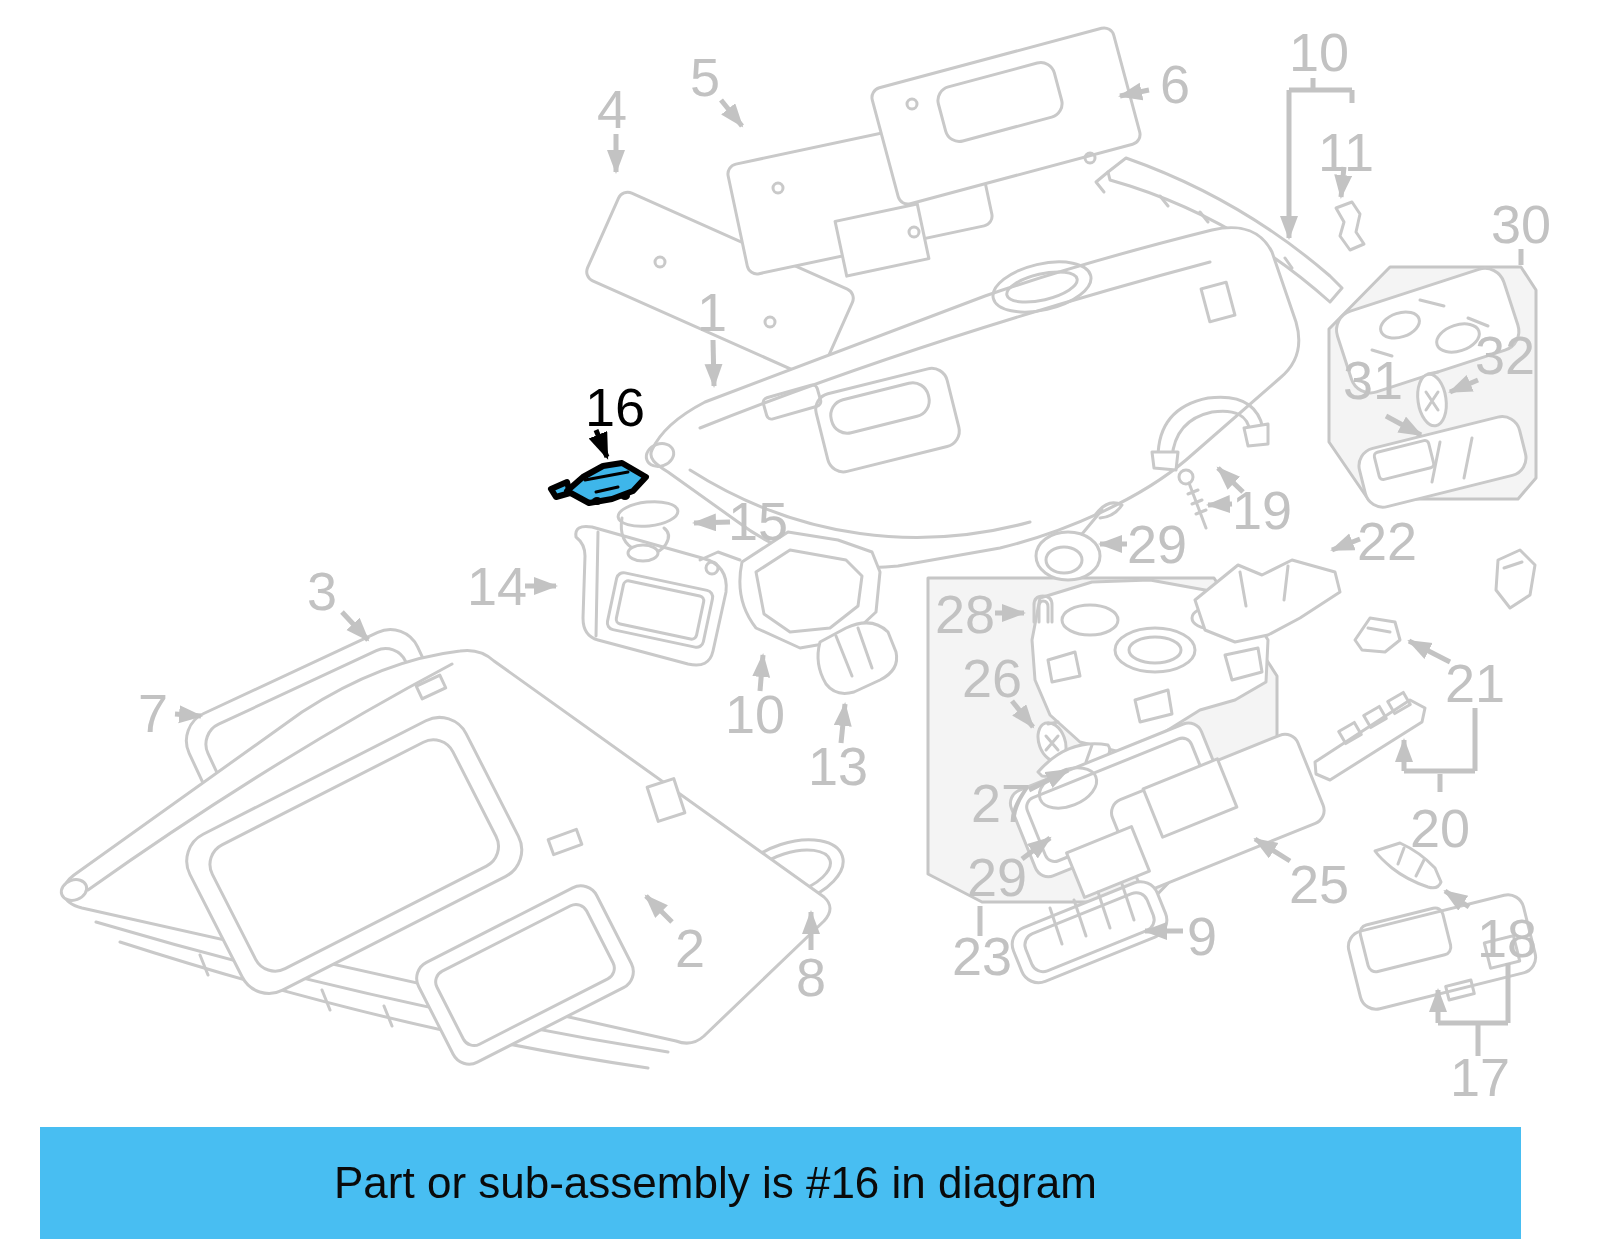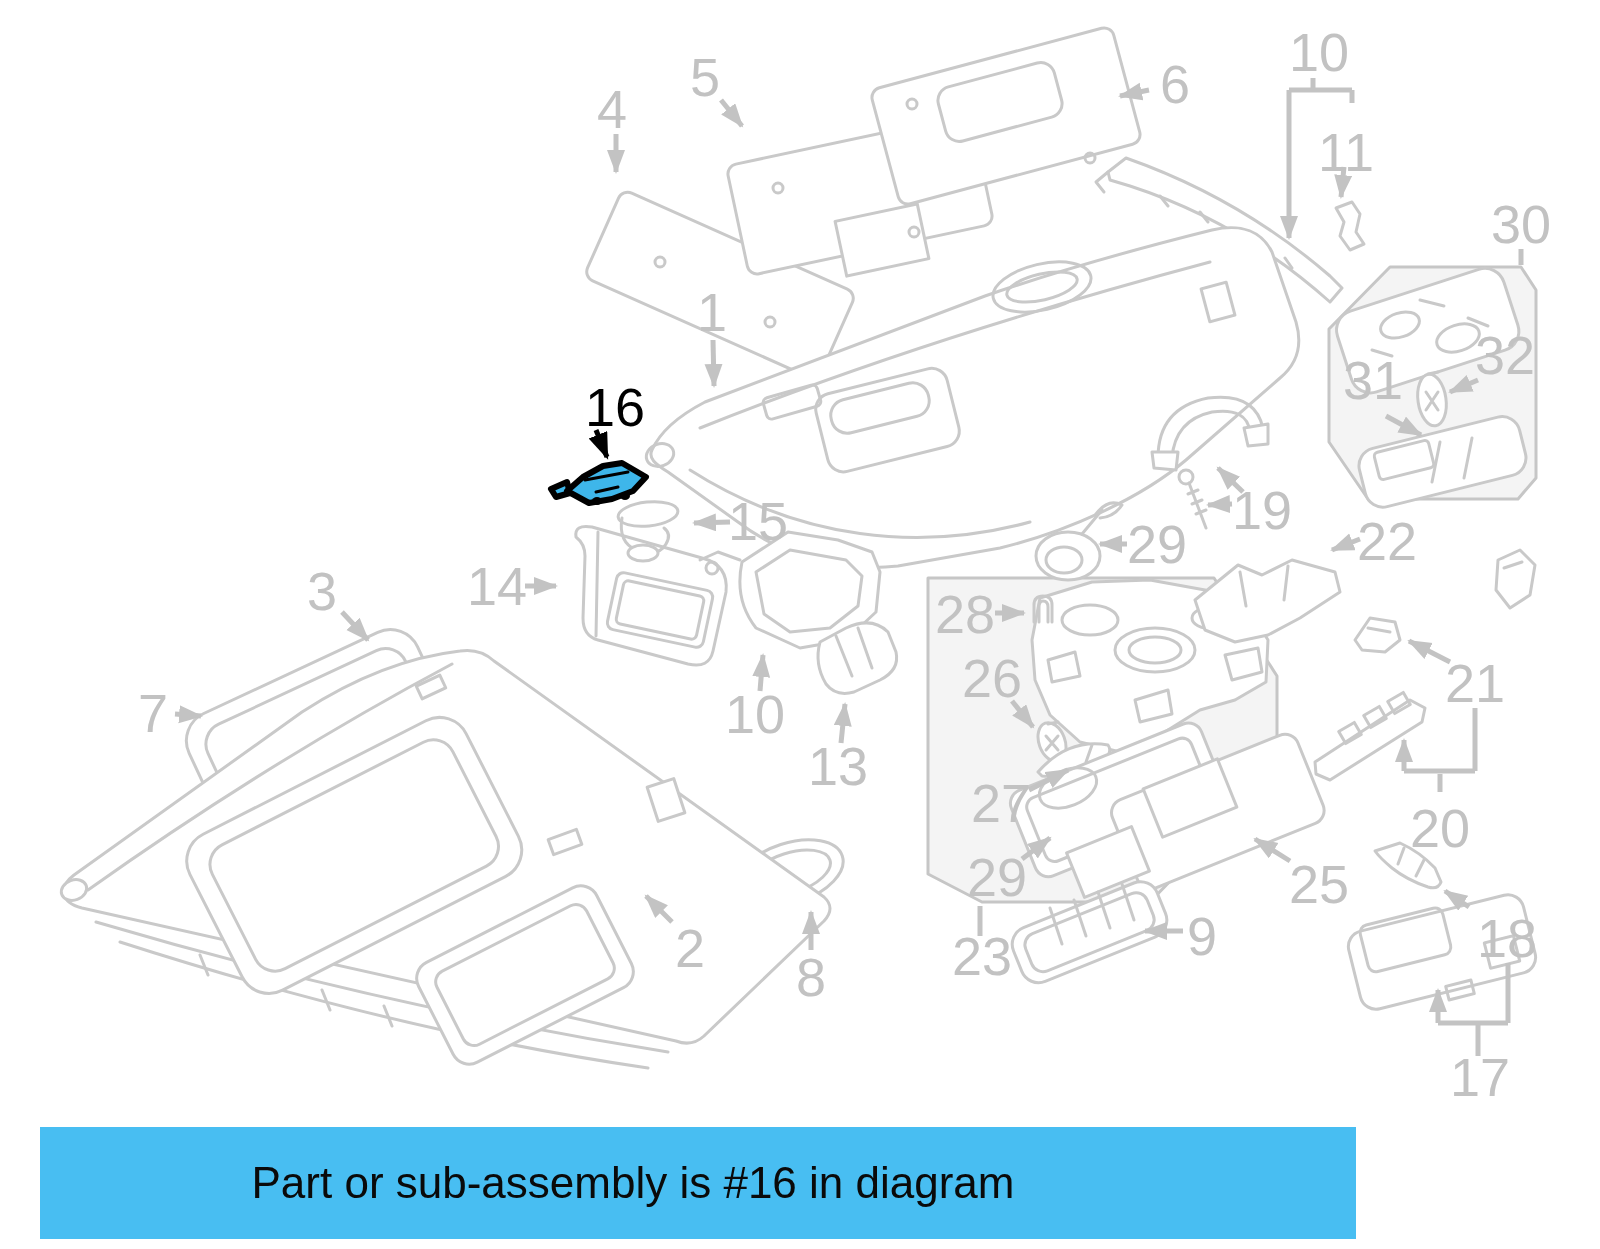--- a/index.html
+++ b/index.html
@@ -26,21 +26,21 @@
   .leader-black{stroke:var(--highlight-outline);stroke-width:5;fill:none;}
   .hlpart{fill:var(--highlight-fill);stroke:var(--highlight-outline);stroke-width:6;stroke-linejoin:round;}
   .hldetail{stroke:var(--highlight-outline);stroke-width:3;fill:none;stroke-linecap:round;}
   .co{
     position:absolute;transform:translate(-50%,-50%);
     font-size:54px;line-height:1;color:var(--label-gray);
     white-space:nowrap;user-select:none;
   }
   .co.black{color:var(--highlight-outline);margin-left:16px;}
   .banner{
-    position:absolute;left:40px;top:1127px;width:1316px;height:112px;
+    position:absolute;left:40px;top:1127px;width:1481px;height:112px;
     background:var(--banner-bg);color:var(--banner-text);
     display:flex;flex-direction:column;align-items:center;justify-content:center;
     box-sizing:border-box;padding-right:130px;
     font-size:44px;line-height:50px;text-align:center;
   }
 </style>
 </head>
 <body>
 
 <div class="stage">

